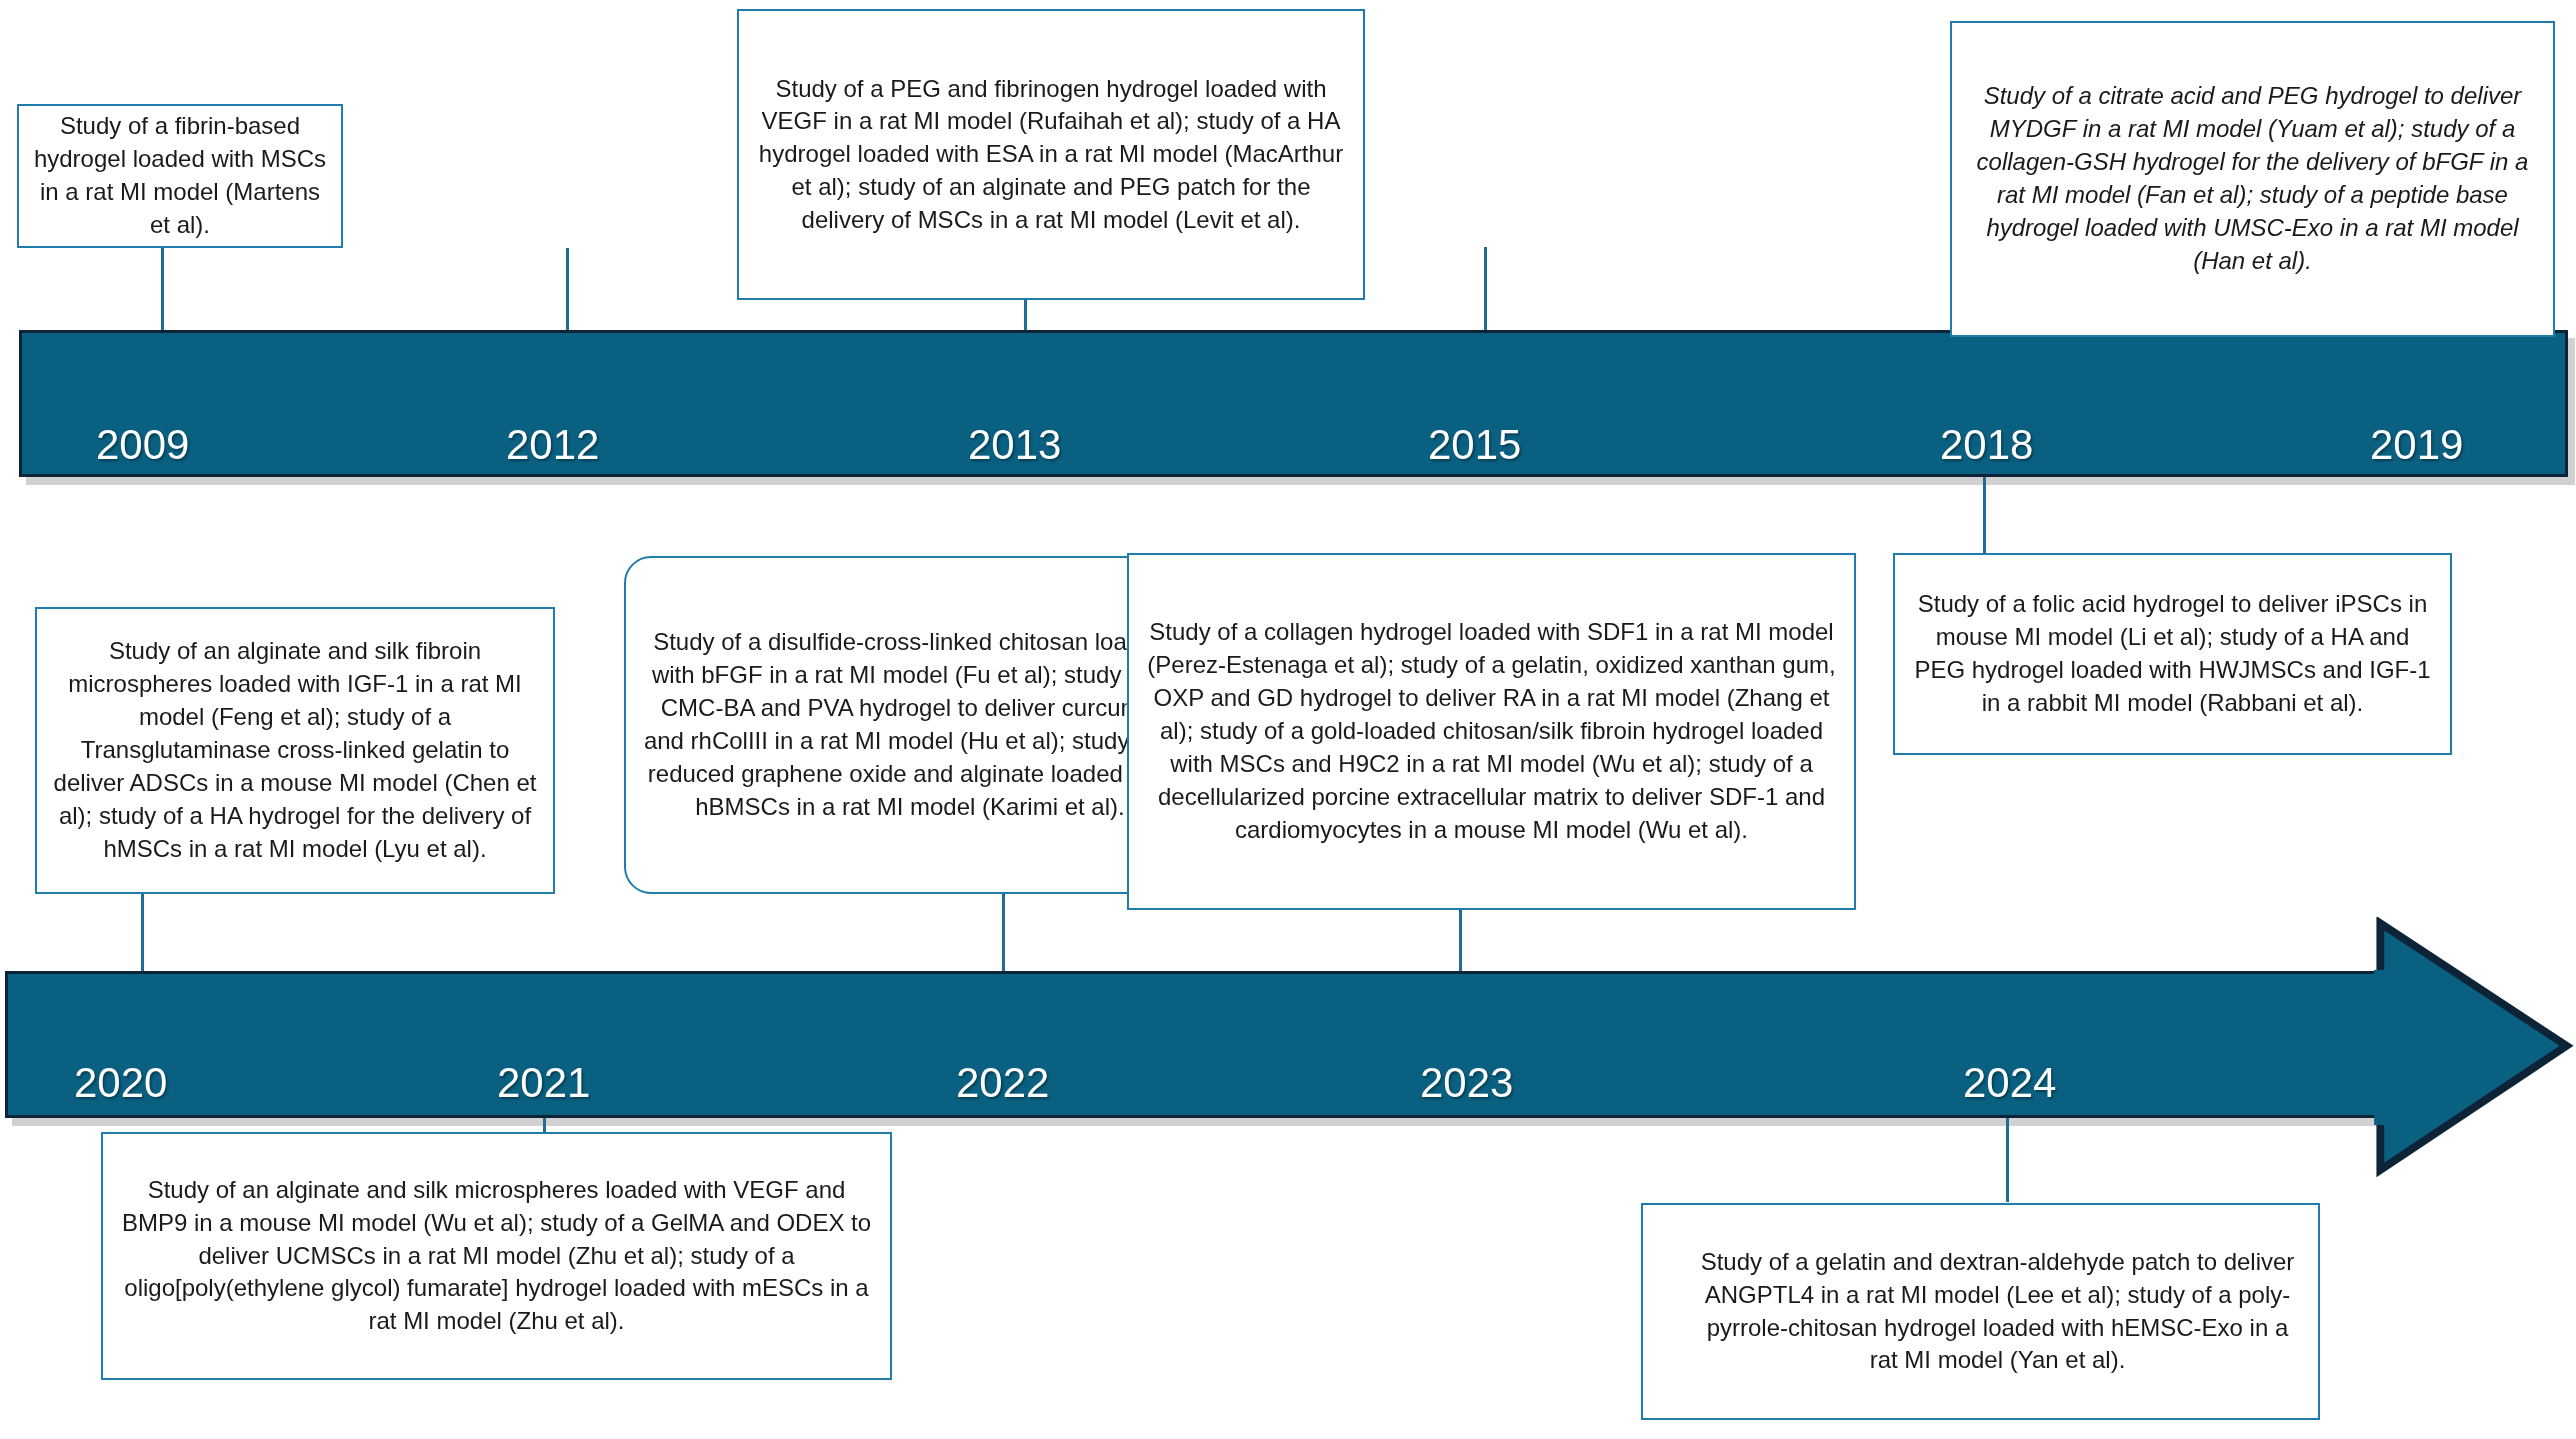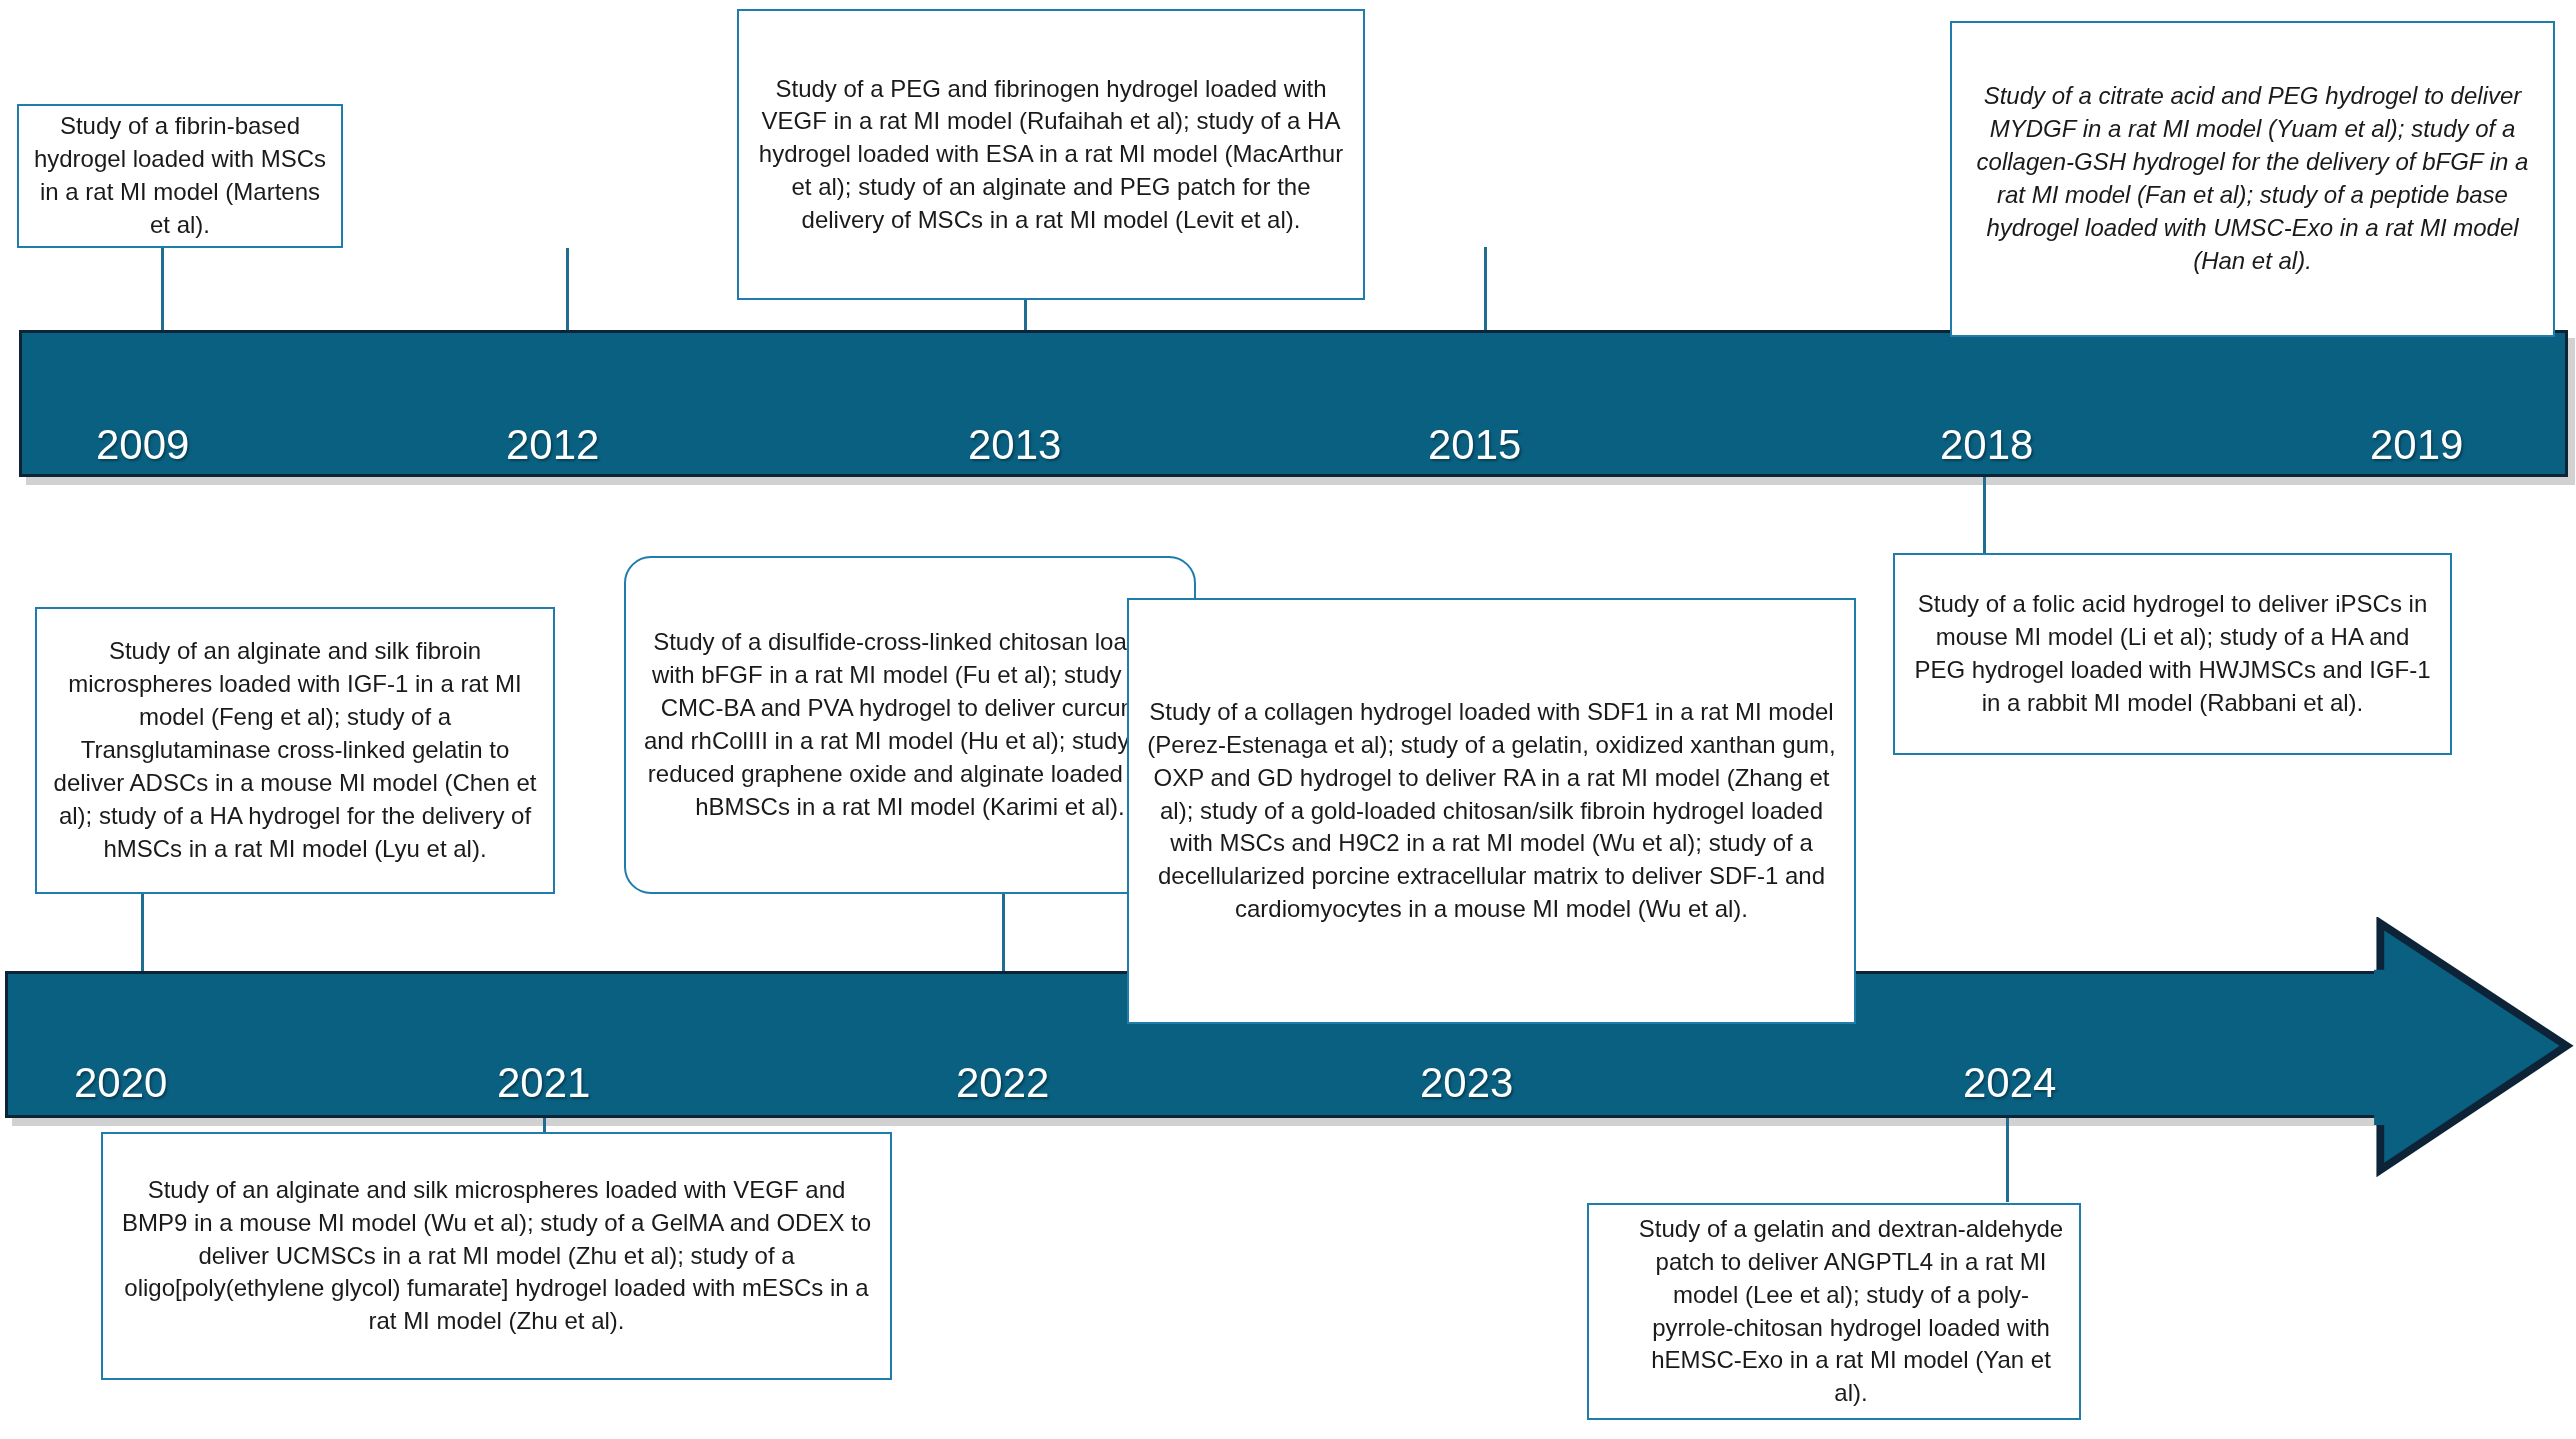--- a/index.html
+++ b/index.html
@@ -114,21 +114,21 @@
   <div class="box" style="left:35px; top:607px; width:520px; height:287px;justify-content:flex-end;">
     <span>Study of an alginate and silk fibroin microspheres loaded with IGF-1 in a rat MI model (Feng et al); study of a Transglutaminase cross-linked gelatin to deliver ADSCs in a mouse MI model (Chen et al); study of a HA hydrogel for the delivery of hMSCs in a rat MI model (Lyu et al).</span>
   </div>
   <div class="stem" style="left:141px; top:894px; height:78px;"></div>
 
   <div class="box" style="left:624px; top:556px; width:572px; height:338px;border-radius:27px;">
     <span>Study of a disulfide-cross-linked chitosan loaded with bFGF in a rat MI model (Fu et al); study of a CMC-BA and PVA hydrogel to deliver curcumin and rhColIII in a rat MI model (Hu et al); study of a reduced graphene oxide and alginate loaded with hBMSCs in a rat MI model (Karimi et al).</span>
   </div>
   <div class="stem" style="left:1002px; top:894px; height:78px;"></div>
 
-  <div class="box" style="left:1127px; top:553px; width:729px; height:426px;margin-top:45px;">
+  <div class="box" style="left:1127px; top:553px; width:729px; height:357px;">
     <span>Study of a collagen hydrogel loaded with SDF1 in a rat MI model (Perez-Estenaga et al); study of a gelatin, oxidized xanthan gum, OXP and GD hydrogel to deliver RA in a rat MI model (Zhang et al); study of a gold-loaded chitosan/silk fibroin hydrogel loaded with MSCs and H9C2 in a rat MI model (Wu et al); study of a decellularized porcine extracellular matrix to deliver SDF-1 and cardiomyocytes in a mouse MI model (Wu et al).</span>
   </div>
   <div class="stem" style="left:1459px; top:894px; height:78px;"></div>
 
   <div class="bar-shadow" style="left:12.4px; top:979px; width:2425px; height:147px;"></div>
   <div class="bar" style="left:4.7px; top:971px; width:2425px; height:147px;"></div>
 
   <svg class="arrow-head" style="left:2374px; top:917px;" width="202" height="260" viewBox="0 0 260 335">
     <polygon points="8,8 248,166 8,326" fill="#0a6081" stroke="#0d2337" stroke-width="10" stroke-linejoin="miter"></polygon>
     <rect x="0" y="68" width="70" height="200" fill="#0a6081" stroke="none"></rect>
@@ -139,18 +139,18 @@
   <div class="year" style="left:956px; top:1026px;">2022</div>
   <div class="year" style="left:1420px; top:1026px;">2023</div>
   <div class="year" style="left:1963px; top:1026px;">2024</div>
 
   <div class="stem" style="left:543px; top:1117px; height:78px;"></div>
   <div class="box" style="left:101px; top:1132px; width:791px; height:248px;">
     <span>Study of an alginate and silk microspheres loaded with VEGF and BMP9 in a mouse MI model (Wu et al); study of a GelMA and ODEX to deliver UCMSCs in a rat MI model (Zhu et al); study of a oligo[poly(ethylene glycol) fumarate] hydrogel loaded with mESCs in a rat MI model (Zhu et al).</span>
   </div>
 
   <div class="stem" style="left:2006px; top:1117px; height:85px;"></div>
-  <div class="box" style="left:1587px; top:1203px; width:494px; height:217px;padding-left:48px;">
+  <div class="box" style="left:1641px; top:1203px; width:679px; height:217px;padding-left:48px;">
     <span>Study of a gelatin and dextran-aldehyde patch to deliver ANGPTL4 in a rat MI model (Lee et al); study of a poly-pyrrole-chitosan hydrogel loaded with hEMSC-Exo in a rat MI model (Yan et al).</span>
   </div>
 
 </div>
 
 
 </body></html>

